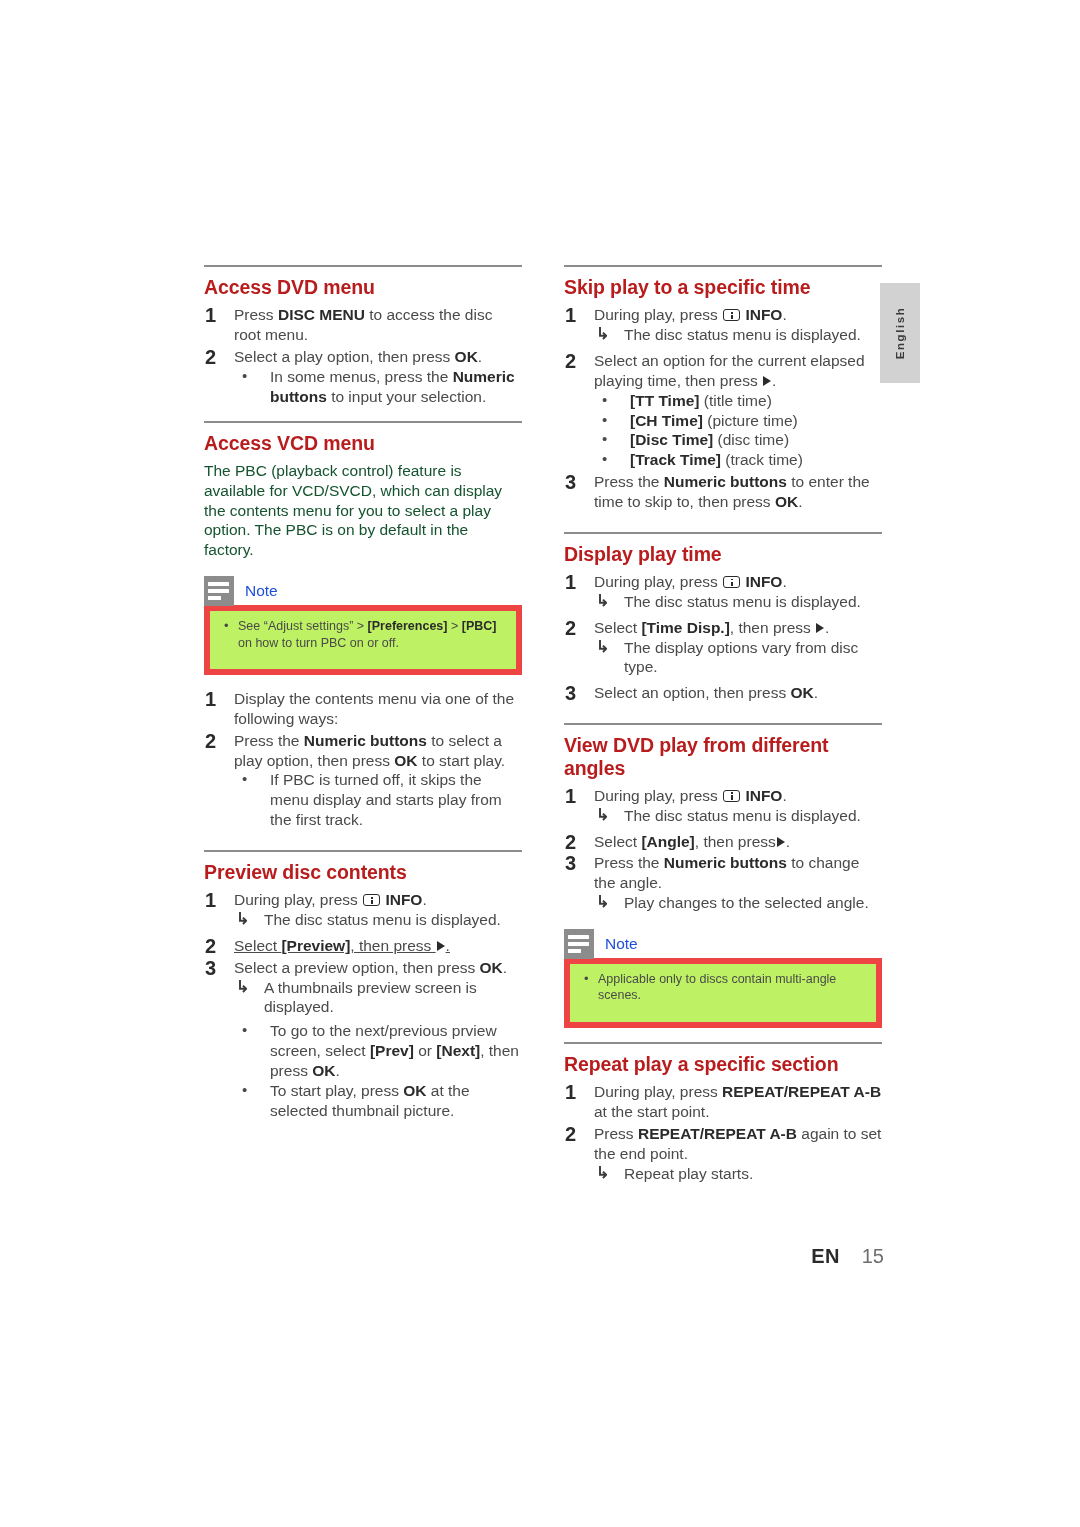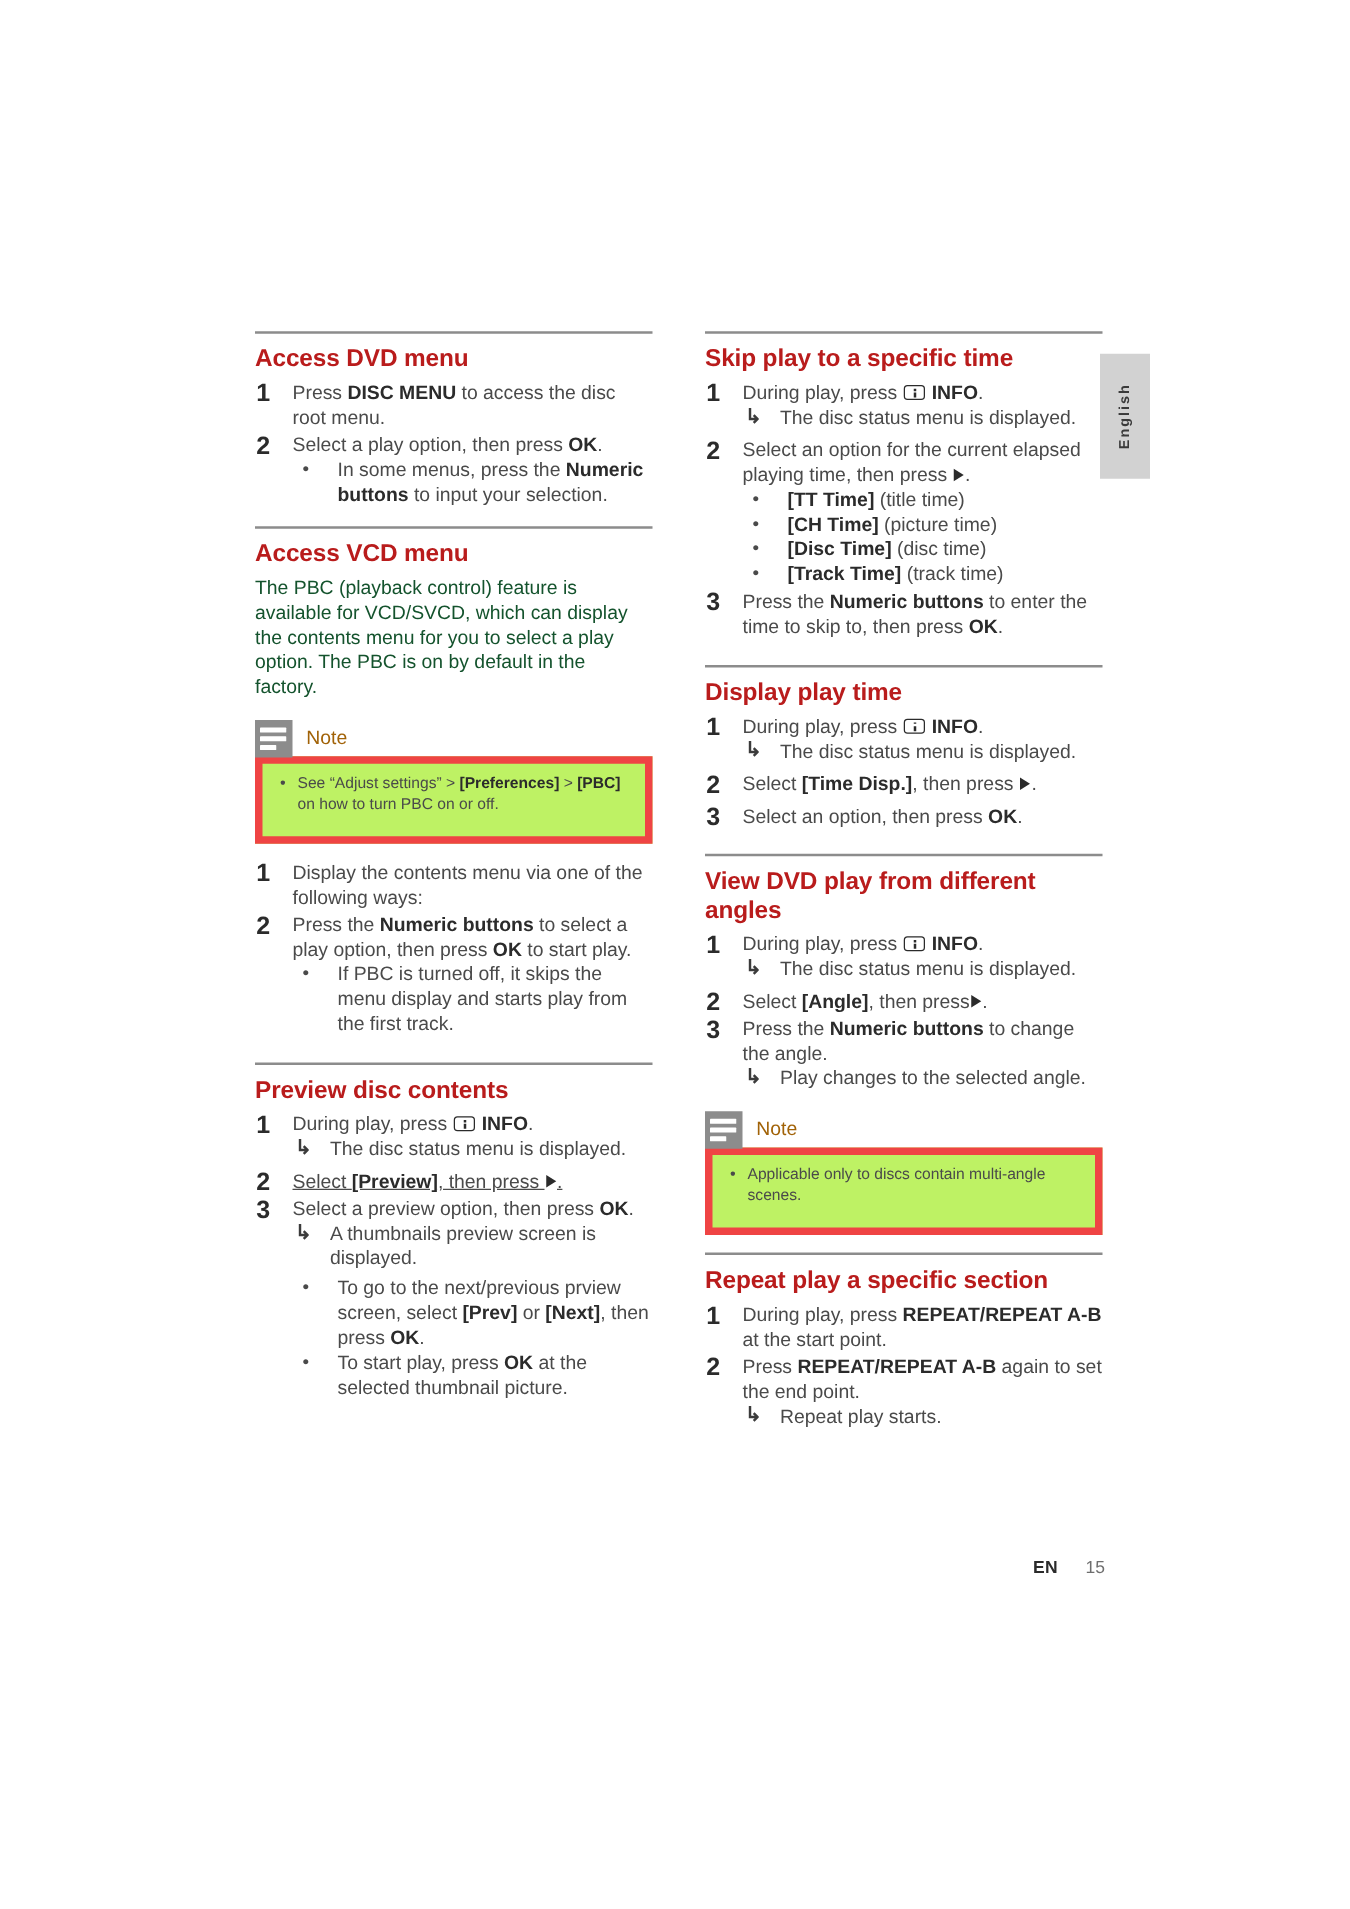--- a/index.html
+++ b/index.html
@@ -217,21 +217,21 @@
     background: #ffffff;
     height: 4px;
     margin: 1.6px 0;
     border-radius: 0.5px;
   }
   .note-icon i.b1 { width: 21px; }
   .note-icon i.b2 { width: 21px; }
   .note-icon i.b3 { width: 13px; }
   .note-title {
     font-size: 15.5px;
-    color: #a16207;
+    color: #1d4ed8;
     margin-left: 11px;
   }
   .note-body {
     border: 6px solid #ef4444;
     background: #bef264;
     padding: 7px 10px 18px 10px;
     margin-top: -1px;
   }
   .note-body ul {
     list-style: none;
@@ -253,21 +253,21 @@
     font-size: 13px;
   }
 
   
   .footer {
     position: absolute;
     left: 0;
     top: 1245px;
     width: 884px;
     text-align: right;
-    font-size: 14px;
+    font-size: 20px;
   }
   .footer .en {
     font-weight: bold;
     color: #2b2b2b;
     letter-spacing: 0.3px;
   }
   .footer .pg {
     color: #6e6e6e;
     margin-left: 22px;
   }
@@ -392,20 +392,23 @@
       <h2 class="section-title">Display play time</h2>
       <ol class="steps">
         <li class="step">
           <span class="step-text"><span>During play, press </span><span class="info-icon"></span> <b>INFO</b><span>.</span></span>
           <ul class="sublist">
             <li class="result">The disc status menu is displayed.</li>
           </ul>
         </li>
         <li class="step" style="margin-top:6px;">
           <span class="step-text"><span>Select </span><b>[Time Disp.]</b><span>, then press </span><span class="play-icon"></span><span>.</span></span>
+          <ul class="sublist">
+            <li class="result">The display options vary from disc type.</li>
+          </ul>
         </li>
         <li class="step" style="margin-top:6px;">
           <span class="step-text"><span>Select an option, then press </span><b>OK</b><span>.</span></span>
         </li>
       </ol>
     </div>
 
     <div class="section" style="margin-top:20px;">
       <div class="rule"></div>
       <h2 class="section-title">View DVD play from different angles</h2>

